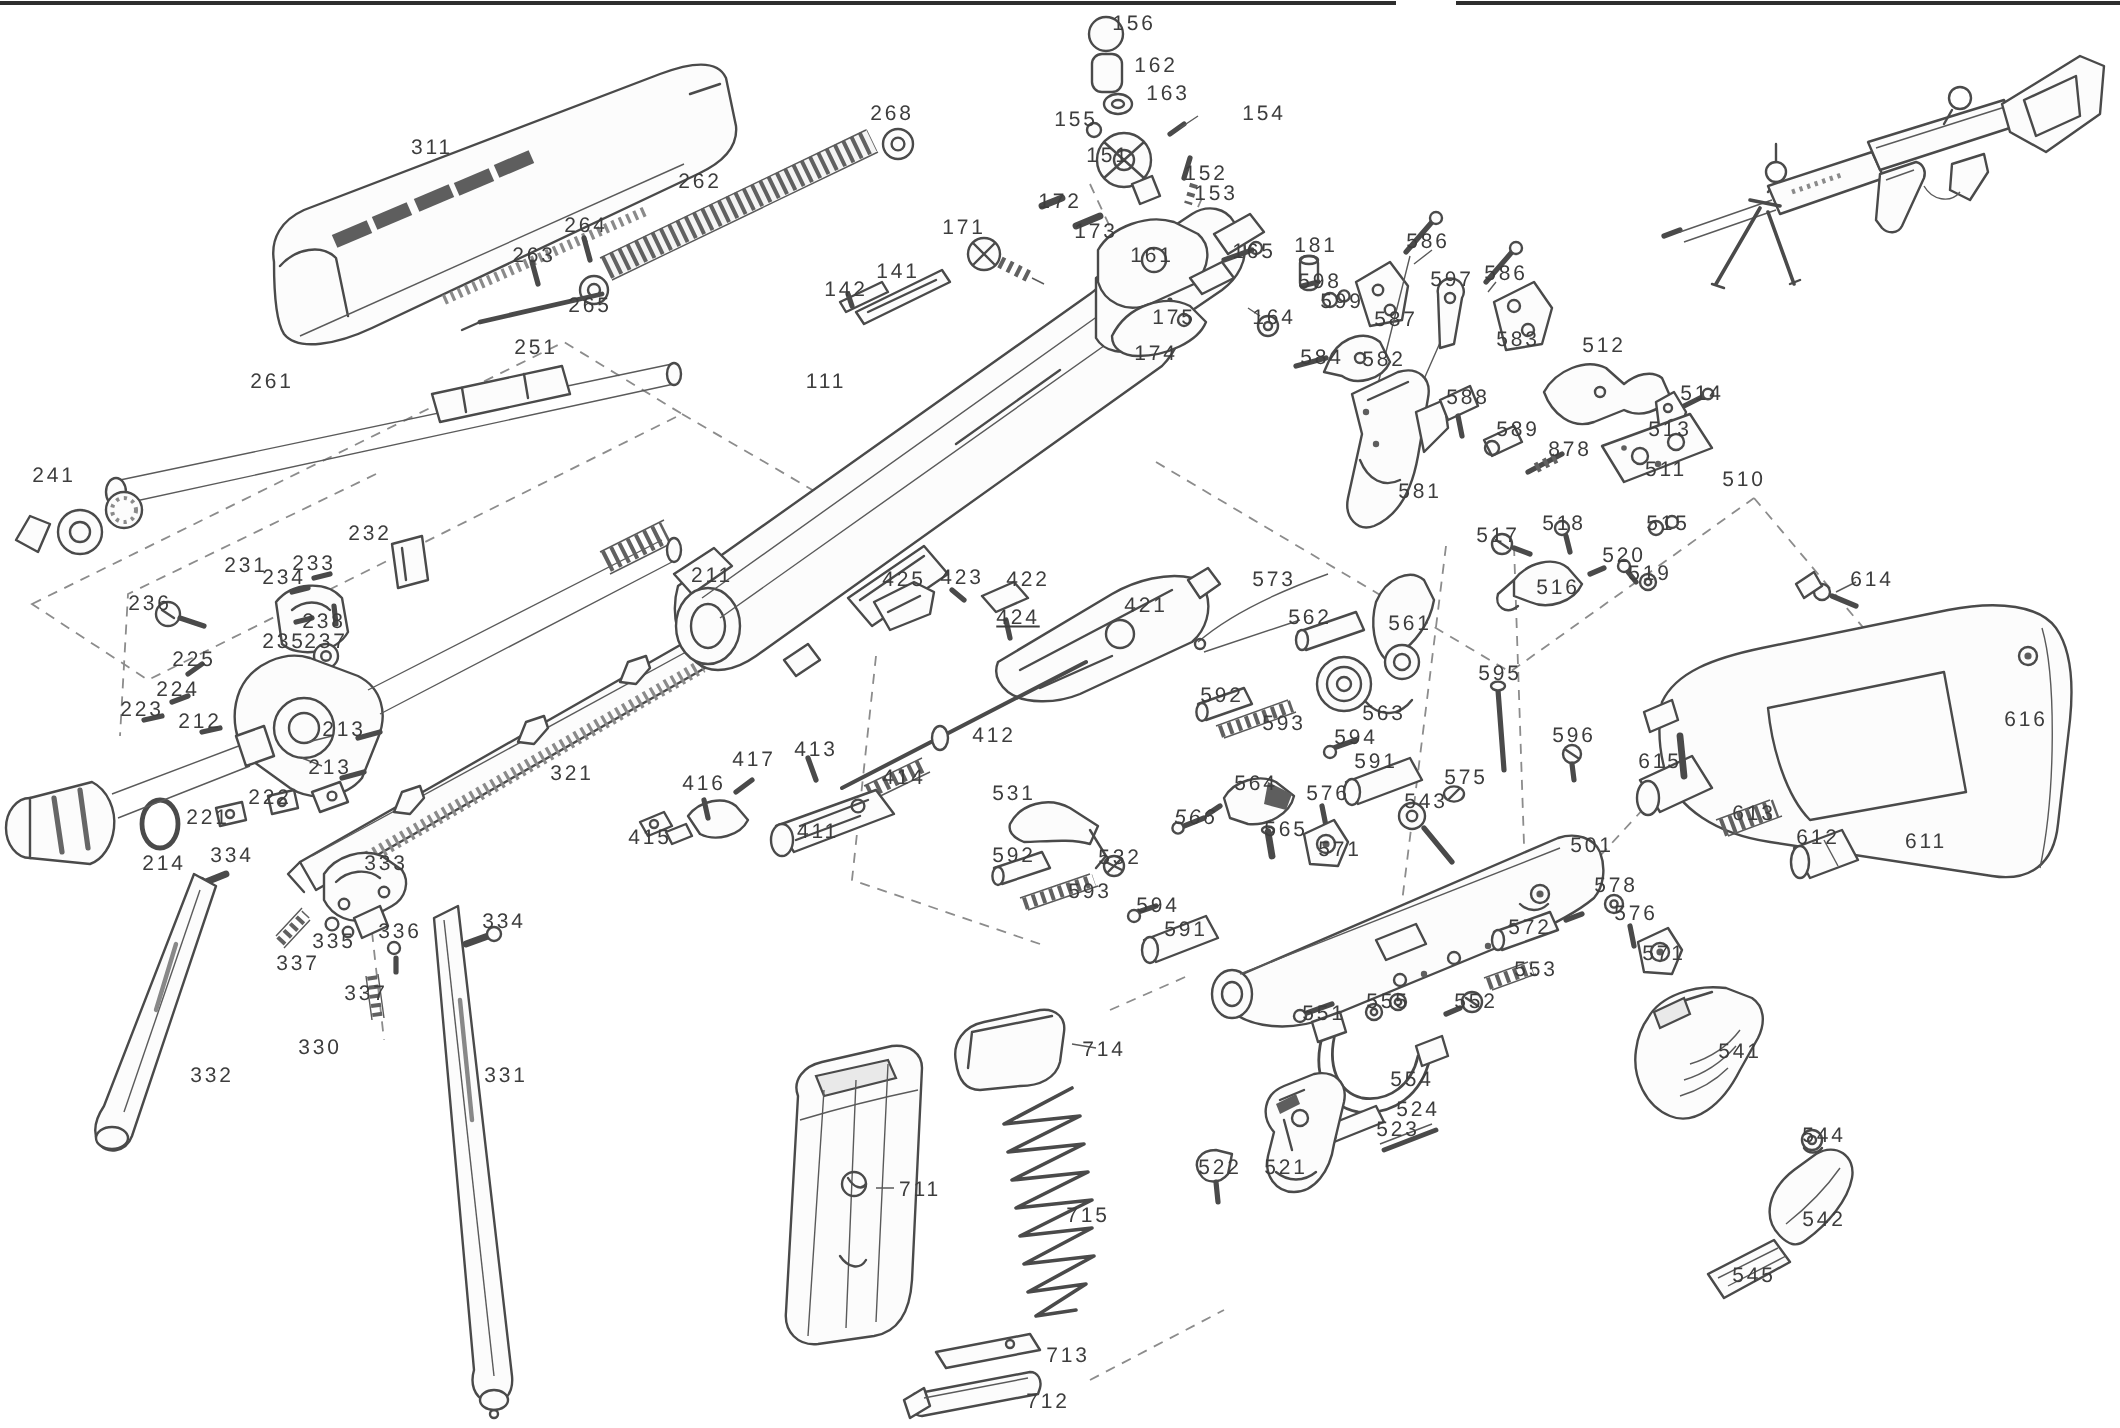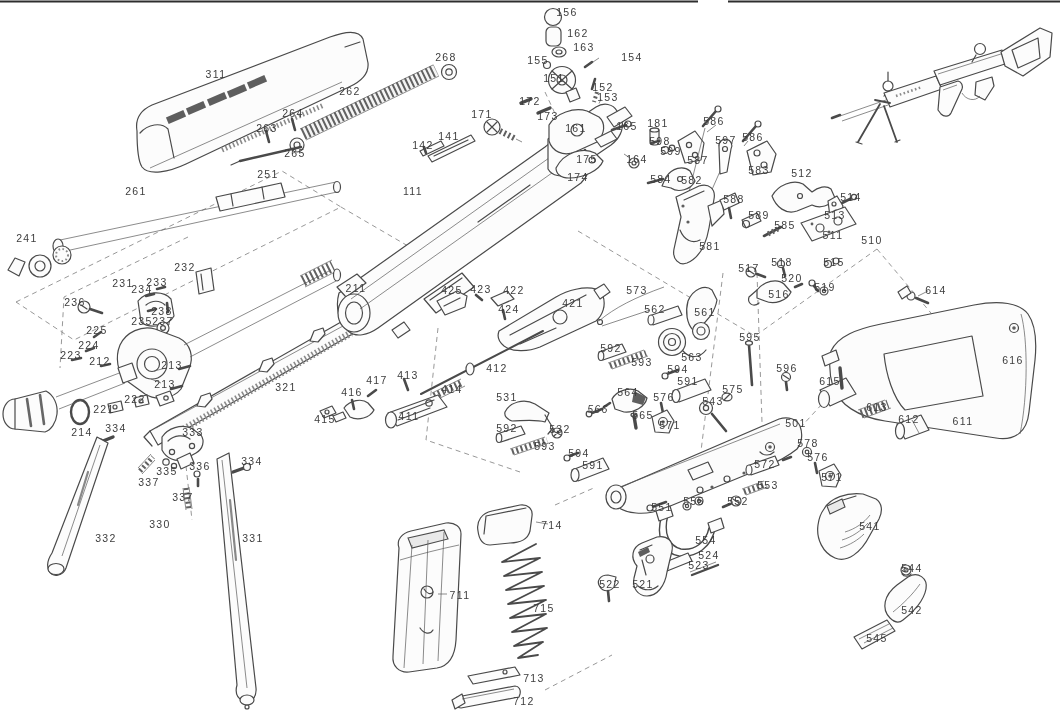--- a/index.html
+++ b/index.html
@@ -538,29 +538,29 @@
       <span class="part-label" style="left: 726px; top: 140px;">597</span>
       <span class="part-label" style="left: 753px; top: 137px;">586</span>
       <span class="part-label" style="left: 759px; top: 170px;">583</span>
       <span class="part-label" style="left: 661px; top: 179px;">584</span>
       <span class="part-label" style="left: 692px; top: 180px;">582</span>
       <span class="part-label" style="left: 802px; top: 173px;">512</span>
       <span class="part-label" style="left: 851px; top: 197px;">514</span>
       <span class="part-label" style="left: 835px; top: 215px;">513</span>
       <span class="part-label" style="left: 734px; top: 199px;">588</span>
       <span class="part-label" style="left: 759px; top: 215px;">589</span>
-      <span class="part-label" style="left: 785px; top: 225px;">585</span>
+      <span class="part-label" style="left: 785px; top: 225px;">878</span>
       <span class="part-label" style="left: 833px; top: 235px;">511</span>
       <span class="part-label" style="left: 872px; top: 240px;">510</span>
       <span class="part-label" style="left: 710px; top: 246px;">581</span>
       <span class="part-label" style="left: 749px; top: 268px;">517</span>
       <span class="part-label" style="left: 782px; top: 262px;">518</span>
       <span class="part-label" style="left: 834px; top: 262px;">515</span>
       <span class="part-label" style="left: 779px; top: 294px;">516</span>
-      <span class="part-label" style="left: 792px; top: 278px;">520</span>
+      <span class="part-label" style="left: 812px; top: 278px;">520</span>
       <span class="part-label" style="left: 825px; top: 287px;">519</span>
       <span class="part-label" style="left: 185px; top: 267px;">232</span>
       <span class="part-label" style="left: 123px; top: 283px;">231</span>
       <span class="part-label" style="left: 157px; top: 282px;">233</span>
       <span class="part-label" style="left: 142px; top: 289px;">234</span>
       <span class="part-label" style="left: 75px; top: 302px;">236</span>
       <span class="part-label" style="left: 142px; top: 321px;">235</span>
       <span class="part-label" style="left: 162px; top: 311px;">238</span>
       <span class="part-label" style="left: 163px; top: 321px;">237</span>
       <span class="part-label" style="left: 97px; top: 330px;">225</span>
@@ -570,21 +570,21 @@
       <span class="part-label" style="left: 172px; top: 365px;">213</span>
       <span class="part-label" style="left: 165px; top: 384px;">213</span>
       <span class="part-label" style="left: 356px; top: 288px;">211</span>
       <span class="part-label" style="left: 135px; top: 399px;">222</span>
       <span class="part-label" style="left: 104px; top: 409px;">221</span>
       <span class="part-label" style="left: 82px; top: 432px;">214</span>
       <span class="part-label" style="left: 286px; top: 387px;">321</span>
       <span class="part-label" style="left: 452px; top: 290px;">425</span>
       <span class="part-label" style="left: 481px; top: 289px;">423</span>
       <span class="part-label" style="left: 514px; top: 290px;">422</span>
-      <span class="part-label" style="left: 509px; top: 309px;">424</span>
+      <span class="part-label" style="left: 509px; top: 309px; text-decoration: underline;">424</span>
       <span class="part-label" style="left: 573px; top: 303px;">421</span>
       <span class="part-label" style="left: 497px; top: 368px;">412</span>
       <span class="part-label" style="left: 352px; top: 392px;">416</span>
       <span class="part-label" style="left: 377px; top: 380px;">417</span>
       <span class="part-label" style="left: 408px; top: 375px;">413</span>
       <span class="part-label" style="left: 452px; top: 389px;">414</span>
       <span class="part-label" style="left: 409px; top: 416px;">411</span>
       <span class="part-label" style="left: 325px; top: 419px;">415</span>
       <span class="part-label" style="left: 637px; top: 290px;">573</span>
       <span class="part-label" style="left: 655px; top: 309px;">562</span>

